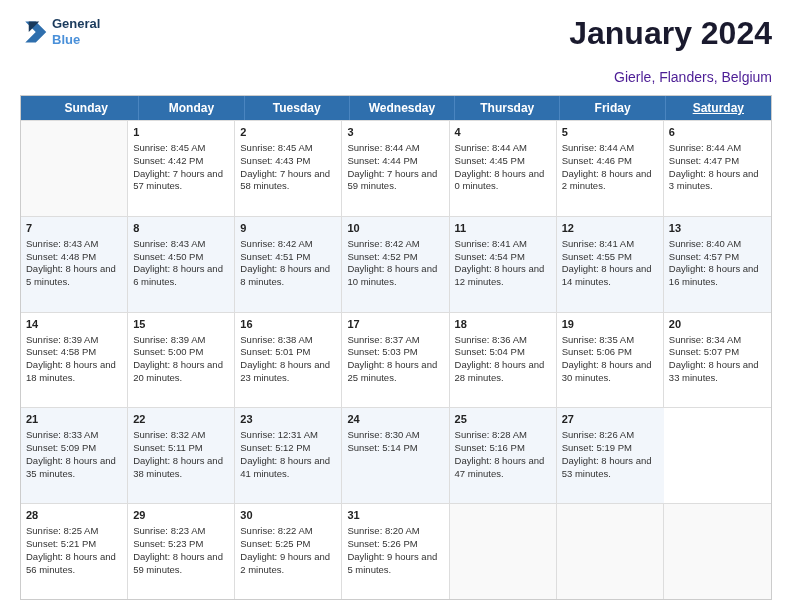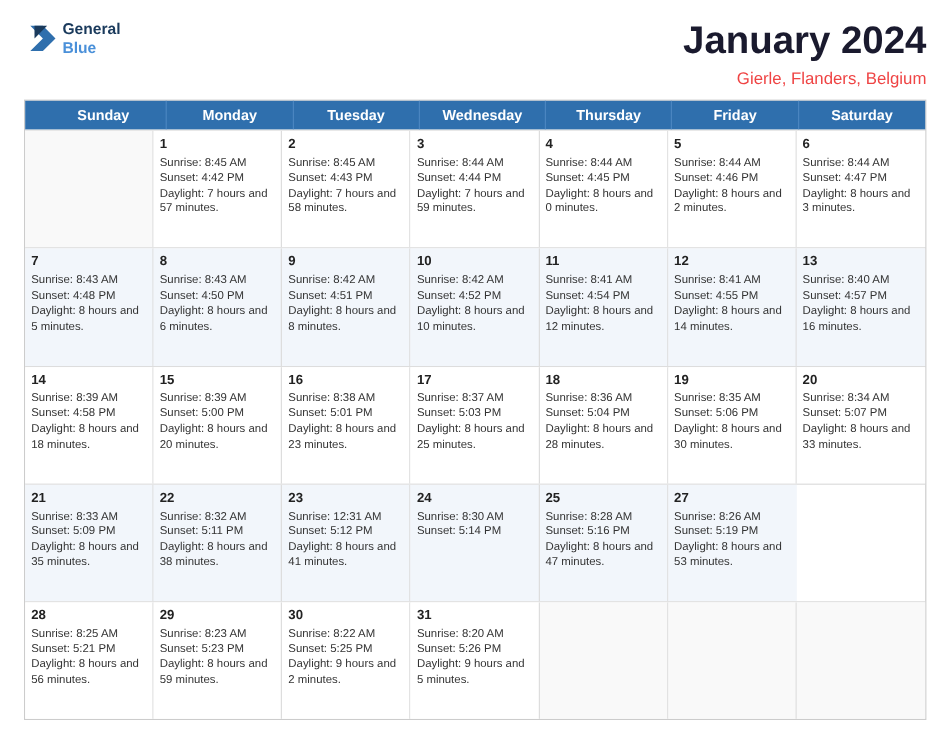--- a/index.html
+++ b/index.html
@@ -45,22 +45,22 @@
       text-align: right;
     }
     .main-title {
       font-size: 32px;
       font-weight: bold;
       color: #1a1a2e;
       line-height: 1.1;
     }
     .subtitle {
       font-size: 14px;
-      color: #ef4444;
-      margin-top: 6px;
+      color: #4c1d95;
+      margin-top: 18px;
     }
     .calendar {
       flex: 1;
       display: flex;
       flex-direction: column;
       border: 1px solid #ccc;
     }
     .cal-header {
       display: grid;
       grid-template-columns: repeat(7, 1fr);
@@ -68,21 +68,21 @@
       padding-left: 13px;
     }
     .cal-header-cell {
       color: #fff;
       font-size: 12px;
       font-weight: bold;
       text-align: center;
       padding: 5px 2px;
       border-right: 1px solid #4a85c0;
     }
-    .cal-header-cell:last-child { border-right: none; }
+    .cal-header-cell:last-child { border-right: none; text-decoration: underline; }
     .cal-body {
       flex: 1;
       display: flex;
       flex-direction: column;
     }
     .cal-row {
       display: grid;
       grid-template-columns: repeat(7, 1fr);
       flex: 1;
       border-top: 1px solid #ddd;

